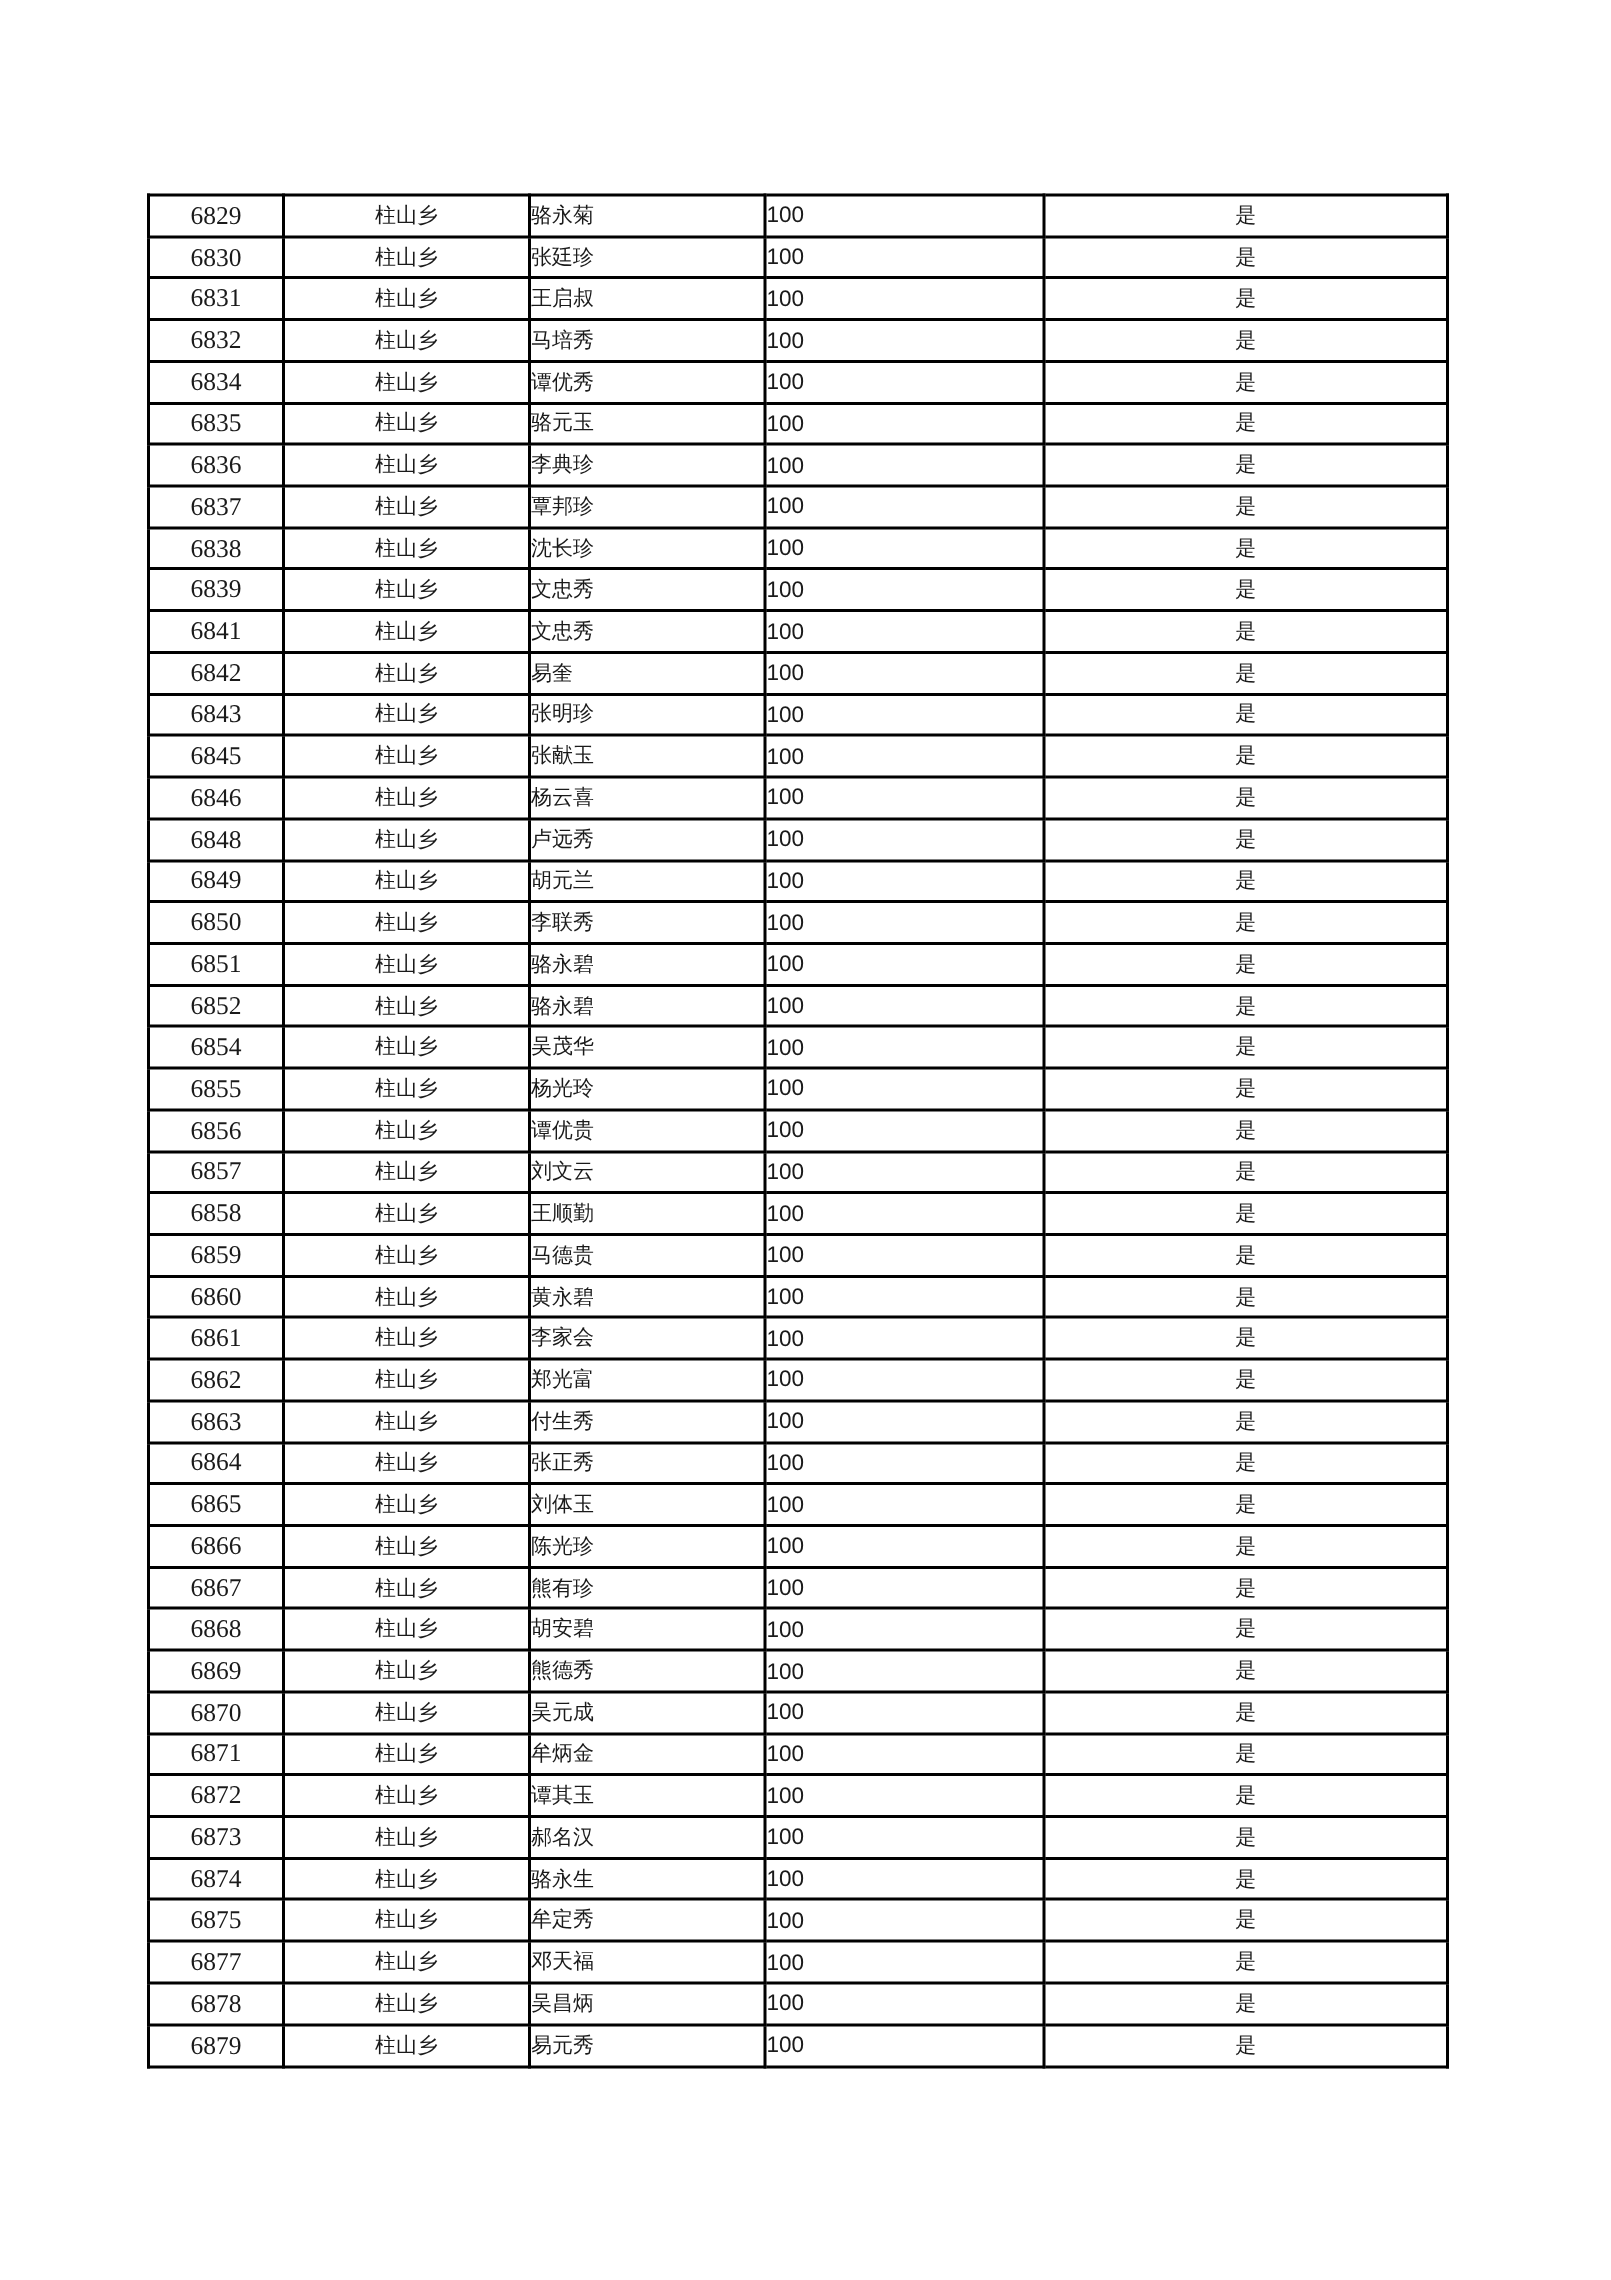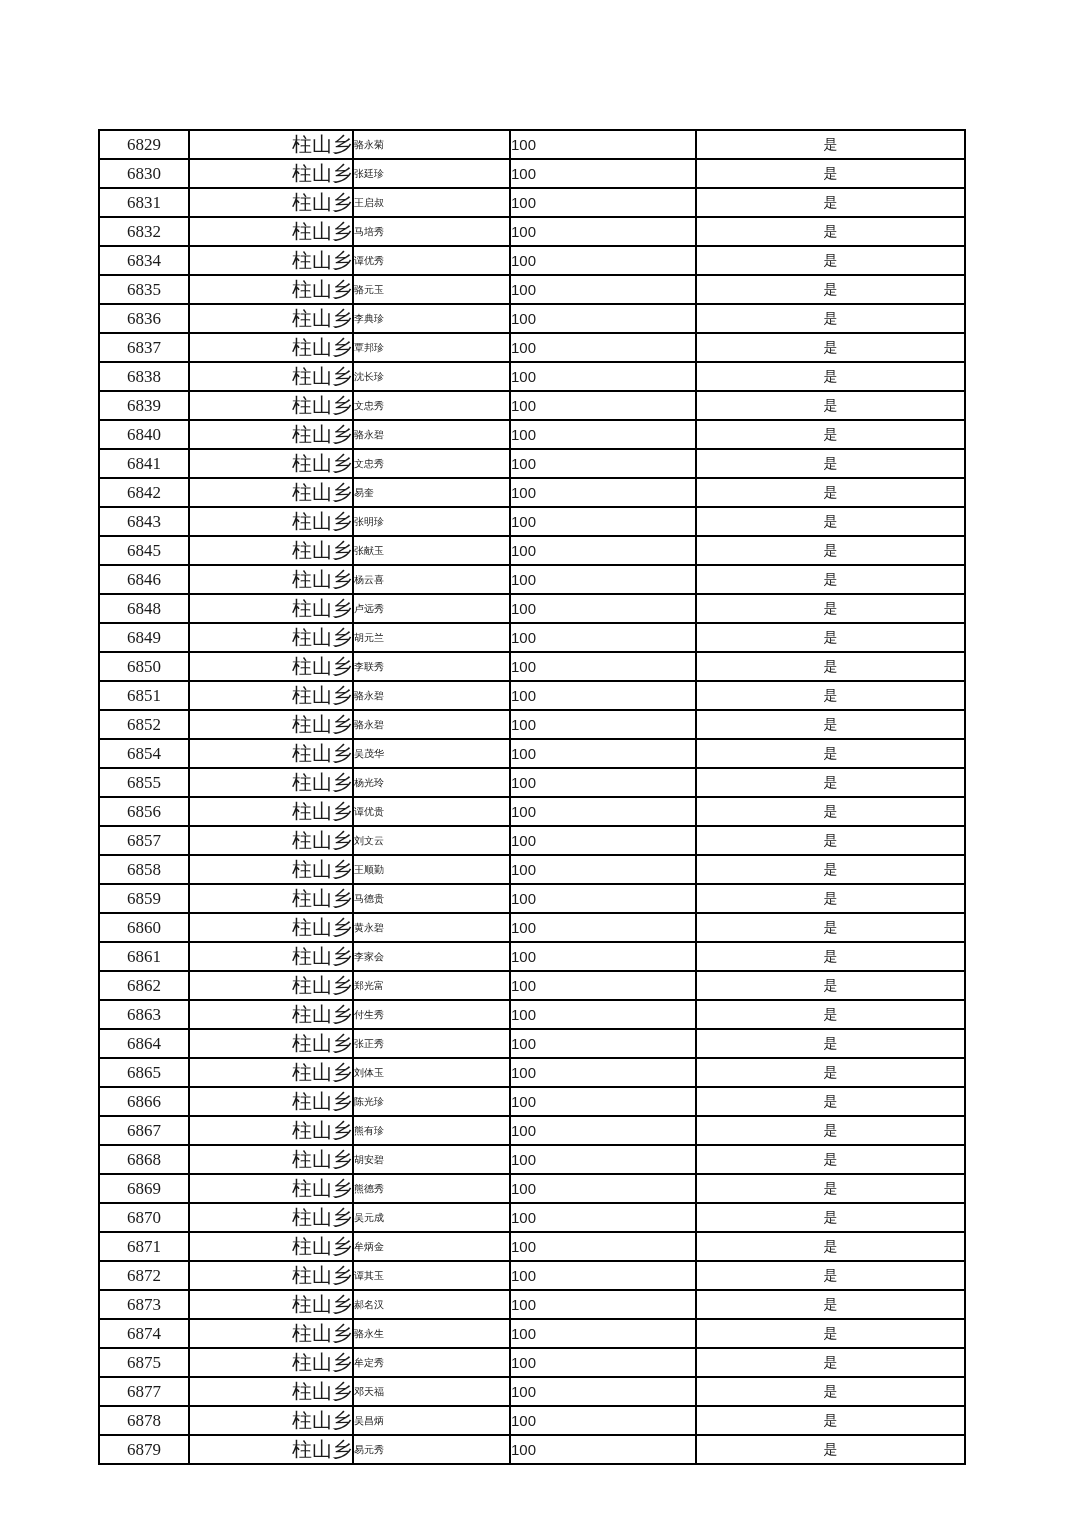--- a/index.html
+++ b/index.html
@@ -32,31 +32,31 @@
     color: #1a1a1a;
   }
   
   td.c0 {
     text-align: center;
     font-family: "Liberation Serif", "DejaVu Serif", serif;
     font-size: 17px;
   }
   
   td.c1 {
-    text-align: right;
+    text-align: center;
     padding-left: 4px;
     font-family: "Liberation Serif", "DejaVu Serif", serif;
-    font-size: 20px;
+    font-size: 14px;
   }
   
   td.c2 {
     text-align: left;
     padding-left: 4px;
     font-family: "Liberation Serif", "DejaVu Serif", serif;
-    font-size: 10px;
+    font-size: 14px;
   }
   
   td.c3 {
     text-align: left;
     padding-left: 3px;
     font-family: "Liberation Sans", "DejaVu Sans", sans-serif;
     font-size: 15px;
     font-weight: 400;
   }
   
@@ -143,27 +143,20 @@
           <td class="c4">是</td>
         </tr>
         <tr>
           <td class="c0">6839</td>
           <td class="c1">柱山乡</td>
           <td class="c2">文忠秀</td>
           <td class="c3">100</td>
           <td class="c4">是</td>
         </tr>
         <tr>
-          <td class="c0">6840</td>
-          <td class="c1">柱山乡</td>
-          <td class="c2">骆永碧</td>
-          <td class="c3">100</td>
-          <td class="c4">是</td>
-        </tr>
-        <tr>
           <td class="c0">6841</td>
           <td class="c1">柱山乡</td>
           <td class="c2">文忠秀</td>
           <td class="c3">100</td>
           <td class="c4">是</td>
         </tr>
         <tr>
           <td class="c0">6842</td>
           <td class="c1">柱山乡</td>
           <td class="c2">易奎</td>

